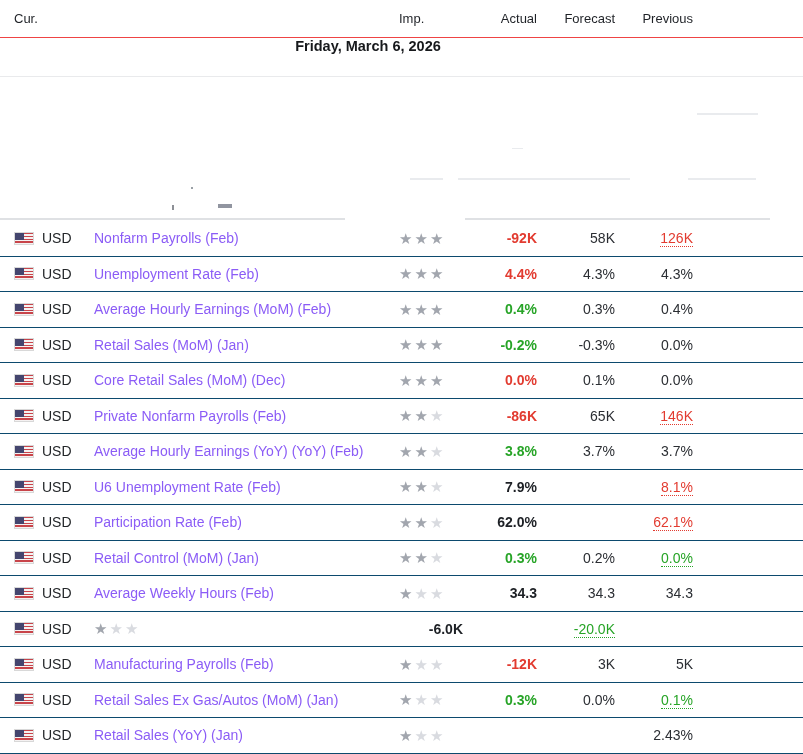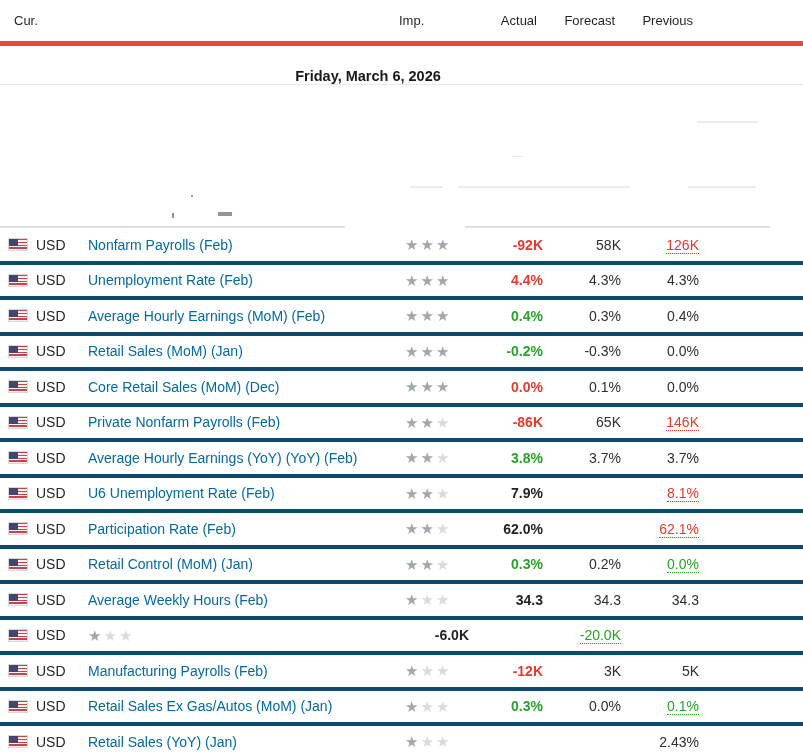--- a/index.html
+++ b/index.html
@@ -2,48 +2,48 @@
 <html><head>
 <meta charset="utf-8">
 <style>
   * { margin:0; padding:0; box-sizing:border-box; }
   html,body { background:#fff; }
   body { font-family:"Liberation Sans", sans-serif; color:#232629; }
   .calendar { position:relative; width:803px; height:754px; background:#fff; overflow:hidden; }
 
   
   .cal-header { display:grid; grid-template-columns:28px 52px 1fr 64px 74px 78px 78px 96px;
-    align-items:center; height:46px; padding:0 14px; border-bottom:5px solid #ef4444;
+    align-items:center; height:38px; padding:0 14px; border-bottom:1px solid #ef4444;
     font-size:13px; color:#1f2227; }
   .cal-header .h-cur { grid-column:1 / span 2; }
   .cal-header .h-event { grid-column:3; }
   .cal-header .h-imp { grid-column:4; }
   .cal-header .h-actual { grid-column:5; text-align:right; }
   .cal-header .h-forecast { grid-column:6; text-align:right; }
   .cal-header .h-previous { grid-column:7; text-align:right; }
 
   
-  .date-row { height:39px; display:flex; align-items:flex-end; justify-content:center;
+  .date-row { height:39px; display:flex; align-items:flex-start; justify-content:center;
     border-bottom:1px solid #e9eaec; padding-right:67px; }
   .date-row span { font-size:14.5px; font-weight:700; color:#17191c; }
 
   
   .gap { position:relative; height:144px; background:#fff; }
   .gap .ph { position:absolute; background:#e9ebee; }
 
   
   .rows { }
   .event-row { display:grid; grid-template-columns:28px 52px 1fr 64px 74px 78px 78px 96px;
-    align-items:center; height:35.5px; padding:0 8px; border-bottom:4px solid #0c4a6e;
+    align-items:center; height:35.5px; padding:0 14px; border-bottom:1px solid #0c4a6e;
     font-size:14px; }
   .flag { width:20px; height:13px; position:relative; overflow:hidden; border:0.5px solid #d8d8d8;
     background:repeating-linear-gradient(180deg,#c8444a 0 1.4px,#f5f2f2 1.4px 2.8px); }
   .flag::before { content:""; position:absolute; left:0; top:0; width:9px; height:7px; background:#44456e; }
   .cur { color:#232629; }
-  .event-name { color:#0369a1; padding-right:8px; white-space:nowrap; overflow:hidden; }
+  .event-name { color:#8b5cf6; padding-right:8px; white-space:nowrap; overflow:hidden; }
   .stars { letter-spacing:2px; font-size:15px; line-height:1; white-space:nowrap; }
   .star-on { color:#a2a6ae; }
   .star-off { color:#d9dbe0; }
   .val { text-align:right; white-space:nowrap; }
   .val.actual { font-weight:700; }
   .c-red { color:#e23b30; }
   .c-green { color:#27a427; }
   .c-black { color:#1d2025; }
   .c-plain { color:#2b2e33;text-align:center; }
   .revised { border-bottom:1px dotted currentColor; padding-bottom:0px; }

